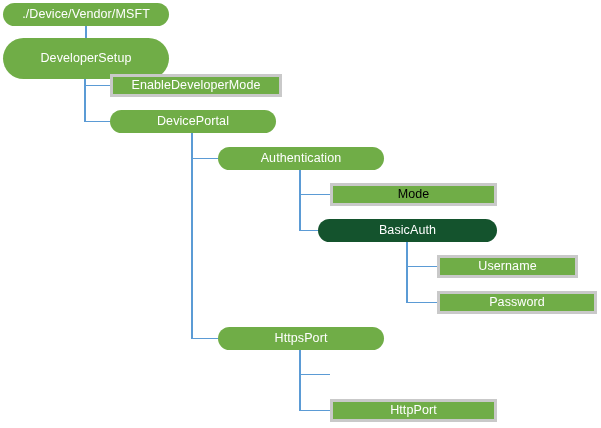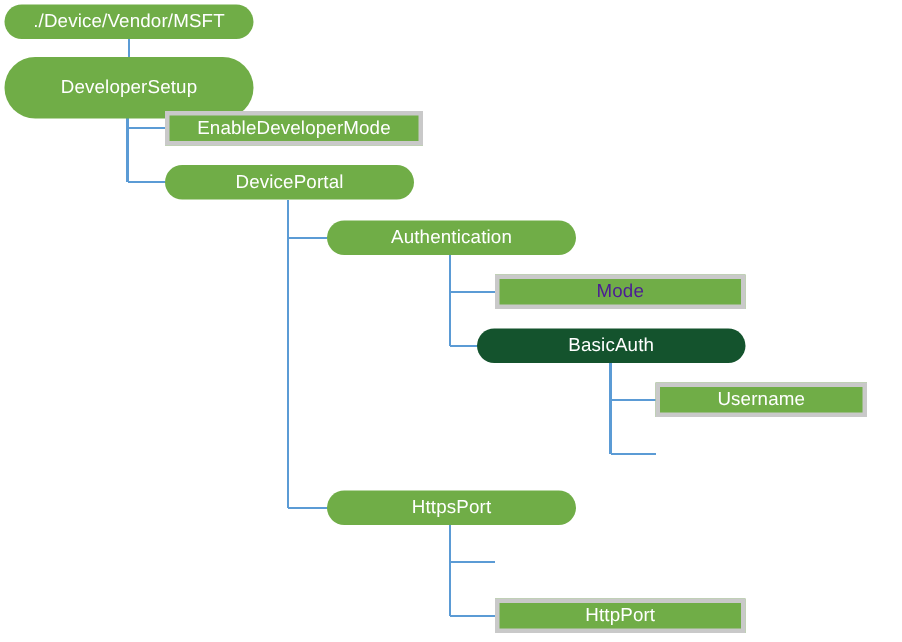--- a/index.html
+++ b/index.html
@@ -65,28 +65,31 @@
     </div>
     <div class="node rect" style="left: 110px; top: 74px; width: 172px; height: 23px; background: rgb(112, 173, 71); color: rgb(255, 255, 255); border-color: rgb(201, 201, 201);">
       <span class="label">EnableDeveloperMode</span>
     </div>
     <div class="node pill" style="left: 110px; top: 110px; width: 166px; height: 23px; background: rgb(112, 173, 71); color: rgb(255, 255, 255);">
       <span class="label">DevicePortal</span>
     </div>
     <div class="node pill" style="left: 218px; top: 147px; width: 166px; height: 23px; background: rgb(112, 173, 71); color: rgb(255, 255, 255);">
       <span class="label">Authentication</span>
     </div>
-    <div class="node rect" style="left: 330px; top: 183px; width: 167px; height: 23px; background: rgb(112, 173, 71); color: #4c1d95; border-color: rgb(201, 201, 201);">
+    <div class="node rect" style="left: 330px; top: 183px; width: 167px; height: 23px; background: rgb(112, 173, 71); color: #000000; border-color: rgb(201, 201, 201);">
       <span class="label">Mode</span>
     </div>
     <div class="node pill" style="left: 318px; top: 219px; width: 179px; height: 23px; background: #14532d; color: rgb(255, 255, 255);">
       <span class="label">BasicAuth</span>
     </div>
     <div class="node rect" style="left: 437px; top: 255px; width: 141px; height: 23px; background: rgb(112, 173, 71); color: rgb(255, 255, 255); border-color: rgb(201, 201, 201);">
       <span class="label">Username</span>
+    </div>
+    <div class="node rect" style="left: 437px; top: 291px; width: 160px; height: 23px; background: rgb(112, 173, 71); color: rgb(255, 255, 255); border-color: rgb(201, 201, 201);">
+      <span class="label">Password</span>
     </div>
     <div class="node pill" style="left: 218px; top: 327px; width: 166px; height: 23px; background: rgb(112, 173, 71); color: rgb(255, 255, 255);">
       <span class="label">HttpsPort</span>
     </div>
     <div class="node rect" style="left: 330px; top: 399px; width: 167px; height: 23px; background: rgb(112, 173, 71); color: rgb(255, 255, 255); border-color: rgb(201, 201, 201);">
       <span class="label">HttpPort</span>
     </div>
   </div>
 
 </body></html>

